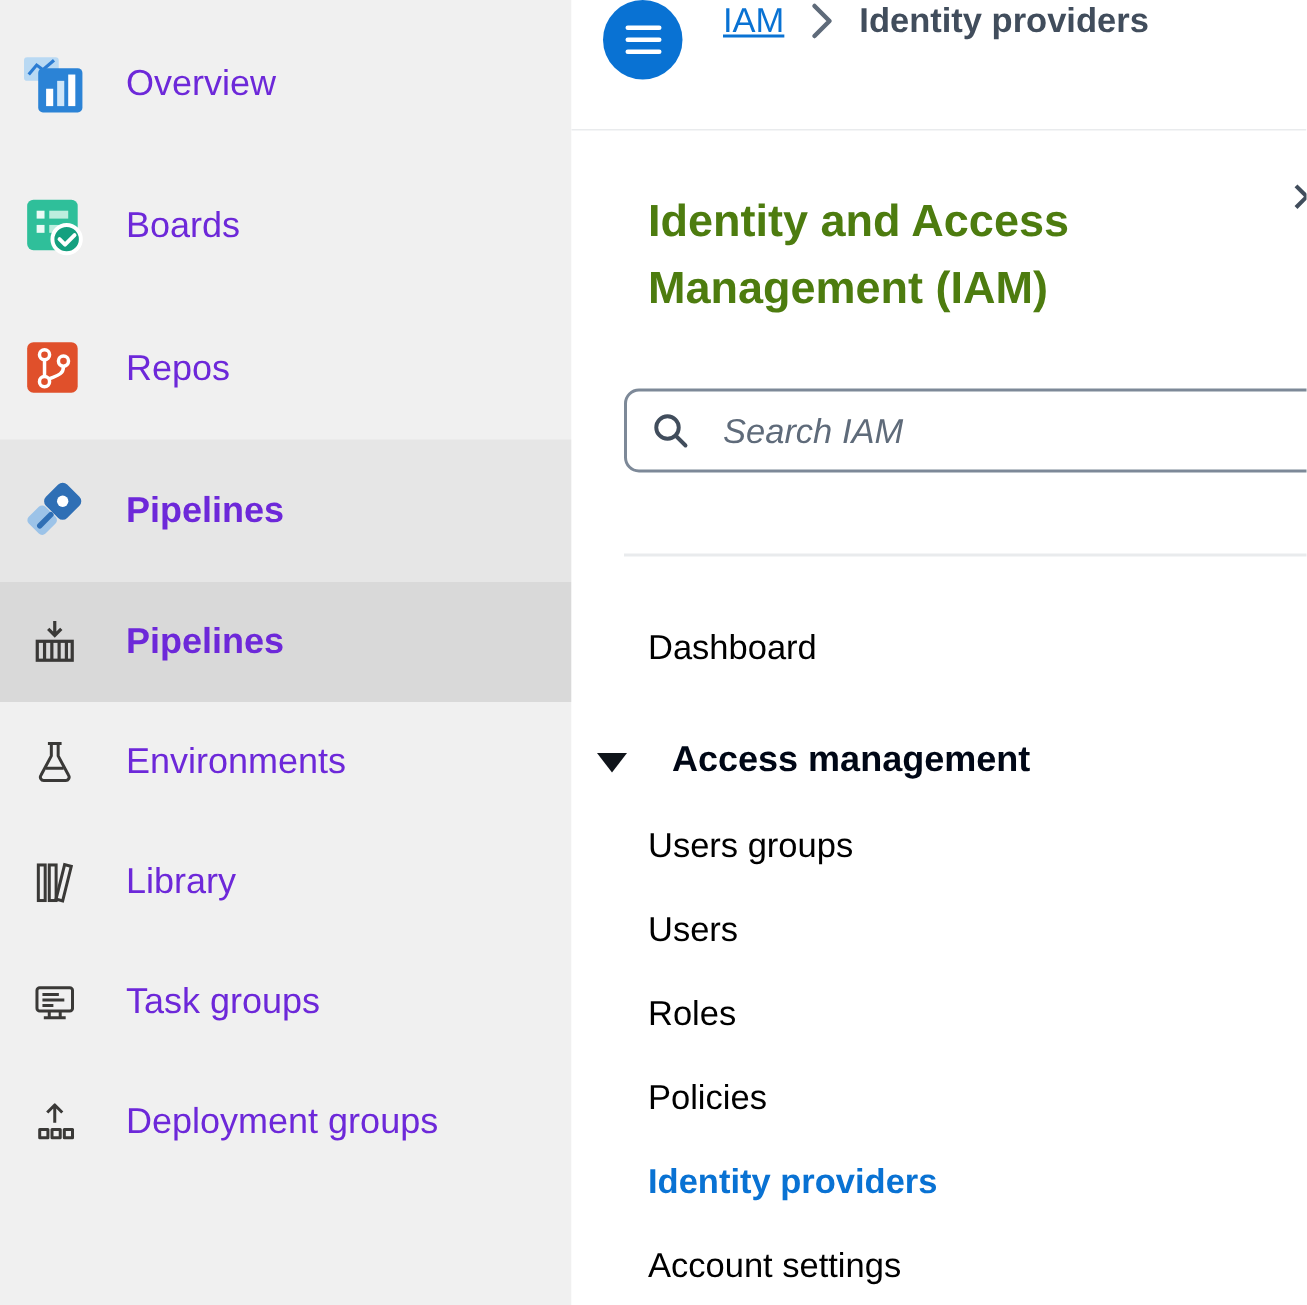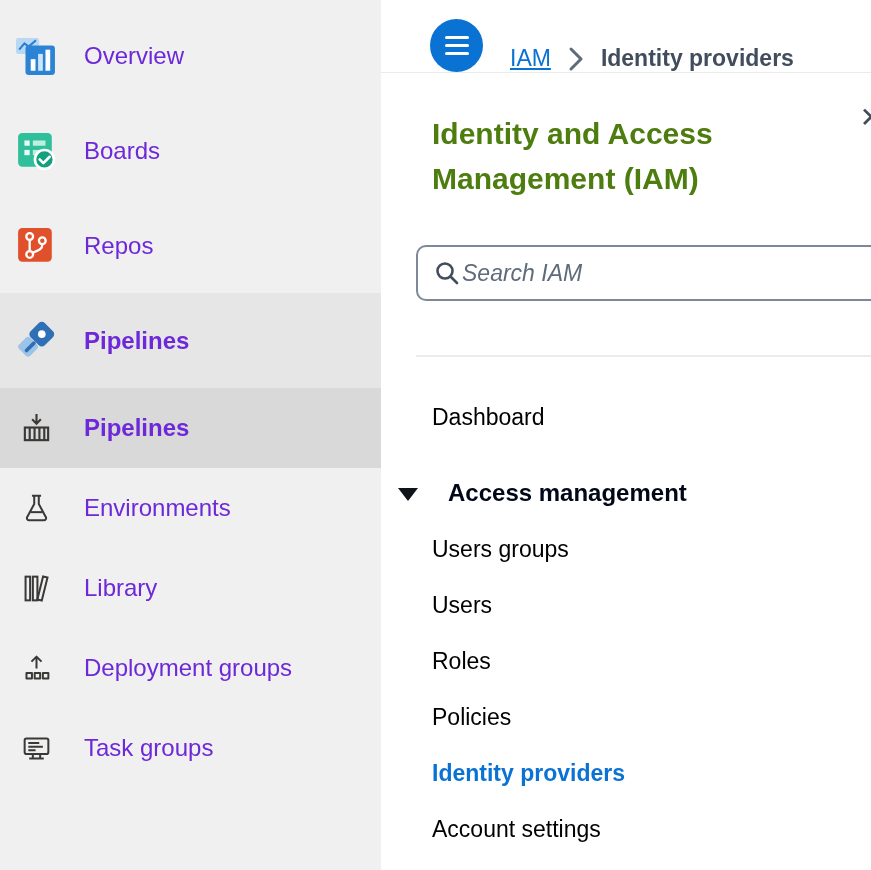--- a/index.html
+++ b/index.html
@@ -41,25 +41,25 @@
 
   
   .main {
     flex: 1;
     display: flex;
     flex-direction: column;
     background: #fff;
     position: relative;
   }
   .topbar {
-    height: 73px;
+    height: 87px;
     border-bottom: 1px solid #e9ebed;
     display: flex;
-    align-items: flex-end;
-    padding-left: 49px;
+    align-items: flex-start;
+    padding-left: 21px;
     flex-shrink: 0;
   }
   .menu-btn {
     width: 53px; height: 53px;
     border-radius: 50%;
     background: #0972d3;
     border: none;
     display: flex;
     flex-direction: column;
     align-items: center;
@@ -119,21 +119,21 @@
     padding: 0 16px;
   }
   .search input {
     border: none;
     outline: none;
     background: transparent;
     font-family: "Liberation Sans", sans-serif;
     font-size: 23px;
     font-style: italic;
     color: #1d4ed8;
-    margin-left: 2px;
+    margin-left: 22px;
     width: 100%;
   }
   .search input::placeholder { color: #5f6b7a; font-style: italic; }
   .divider {
     border: none;
     border-top: 2px solid #e9ebed;
     margin: 54px -14px 0 18px;
   }
   .iam-nav { margin-top: 0; }
   .nav-item {
@@ -255,39 +255,39 @@
         <rect x="5" y="4" width="5" height="26"></rect>
         <rect x="13" y="4" width="5" height="26"></rect>
         <rect x="21" y="4" width="5" height="26" transform="rotate(14 23.5 17)"></rect>
       </svg>
     </span>
     <span class="slabel">Library</span>
   </div>
 
   <div class="srow short">
     <span class="sicon">
+      <svg viewBox="0 0 34 34" width="33" height="31" fill="none" stroke="#3a3937" stroke-width="2.2">
+        <rect x="4" y="6" width="26" height="17" rx="2"></rect>
+        <path d="M8 11 H20 M8 15 H24 M8 19 H16"></path>
+        <path d="M13 23 V27 M21 23 V27 M9 28 H25"></path>
+      </svg>
+    </span>
+    <span class="slabel">Task groups</span>
+  </div>
+
+  <div class="srow short">
+    <span class="sicon">
       <svg viewBox="0 0 34 34" width="31" height="33" fill="none" stroke="#3a3937" stroke-width="2.2" stroke-linejoin="round">
         <path d="M17 17 V4 M11.5 9.5 L17 4 L22.5 9.5"></path>
         <rect x="6" y="22" width="6" height="6"></rect>
         <rect x="15" y="22" width="6" height="6"></rect>
         <rect x="24" y="22" width="6" height="6"></rect>
       </svg>
     </span>
     <span class="slabel">Deployment groups</span>
-  </div>
-
-  <div class="srow short">
-    <span class="sicon">
-      <svg viewBox="0 0 34 34" width="33" height="31" fill="none" stroke="#3a3937" stroke-width="2.2">
-        <rect x="4" y="6" width="26" height="17" rx="2"></rect>
-        <path d="M8 11 H20 M8 15 H24 M8 19 H16"></path>
-        <path d="M13 23 V27 M21 23 V27 M9 28 H25"></path>
-      </svg>
-    </span>
-    <span class="slabel">Task groups</span>
   </div>
 
 </aside>
 
 <main class="main">
 
   <header class="topbar">
     <button class="menu-btn">
       <span class="bar"></span>
       <span class="bar"></span>

